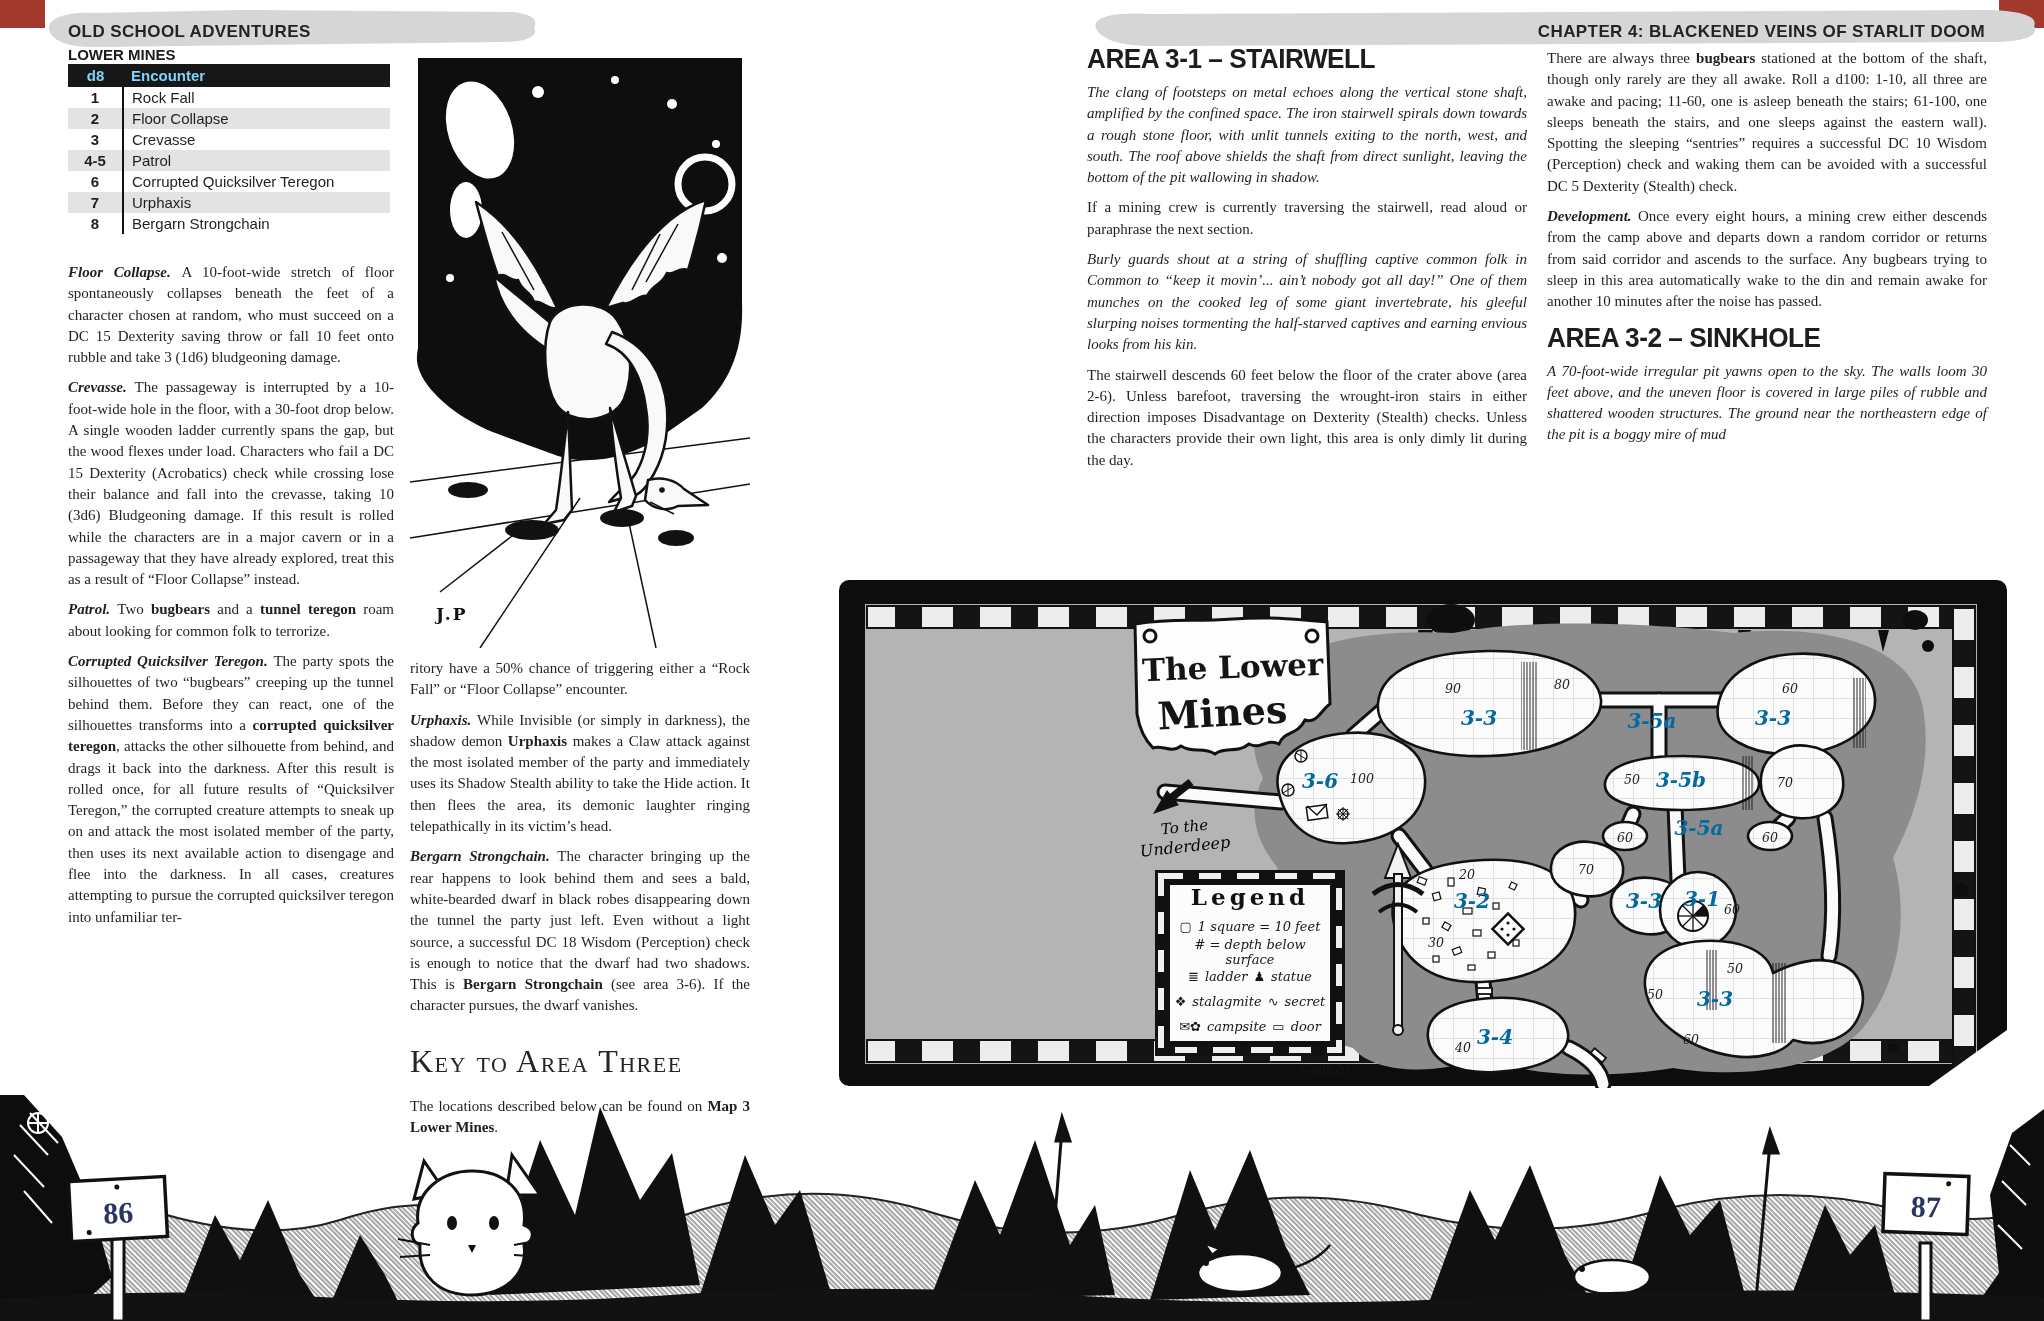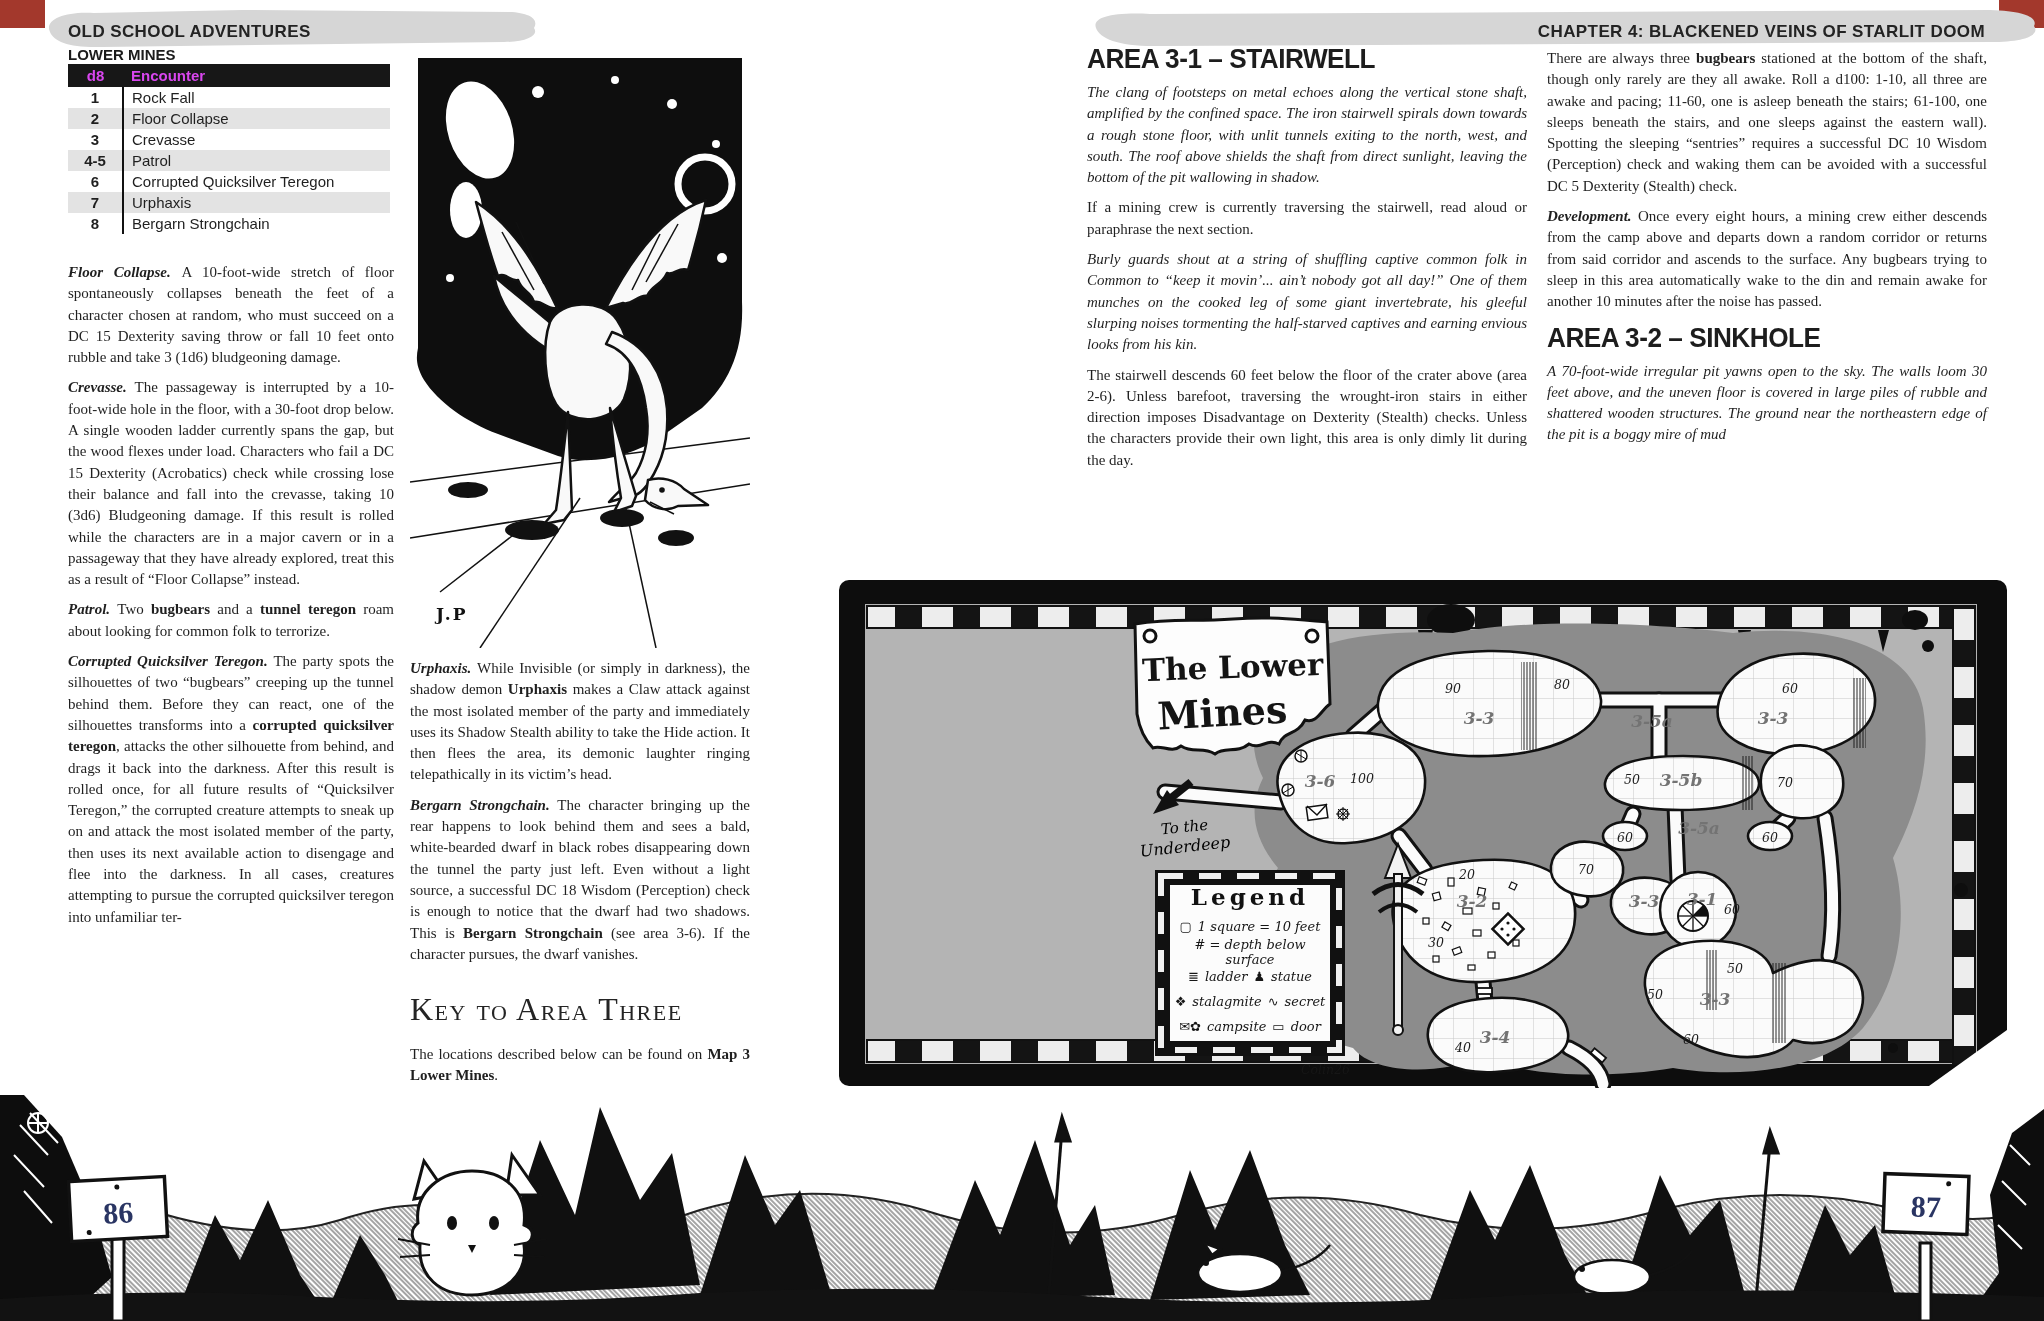--- a/index.html
+++ b/index.html
@@ -5,42 +5,42 @@
   html,body{margin:0;padding:0;background:#888;}
   .spread{position:relative;width:2044px;height:1321px;background:#ffffff;overflow:hidden;
           font-family:"Liberation Serif",serif;color:#1f1f1f;padding-left:21px;}
   .abs{position:absolute;}
   .running-head{font-family:"Liberation Sans",sans-serif;font-weight:bold;font-size:17px;
                 letter-spacing:.4px;color:#232323;}
   .red-tab{position:absolute;top:0;width:45px;height:28px;background:var(--accent,#a3382c);}
   
   .tbl-title{font-family:"Liberation Sans",sans-serif;font-weight:bold;font-size:15px;color:#1b1b1b;}
   table.enc{border-collapse:collapse;width:322px;font-family:"Liberation Sans",sans-serif;font-size:15px;}
-  table.enc th{background:var(--tblhead,#171717);color:#d946ef;font-weight:bold;text-align:left;
+  table.enc th{background:var(--tblhead,#171717);color:#7dd3fc;font-weight:bold;text-align:left;
                padding:3px 8px;font-size:15px;}
   table.enc th.c1{width:38px;text-align:center;}
   table.enc td{padding:2px 8px;height:17px;}
   table.enc td.c1{text-align:center;font-weight:bold;border-right:2px solid #111;width:38px;}
   table.enc tbody tr:nth-child(even){background:var(--rowalt,#e3e3e3);}
   
   .col{position:absolute;}
   .para{text-align:justify;font-size:15px;line-height:21.3px;margin:0 0 9px 0;}
   .para .lead{font-weight:bold;font-style:italic;}
   .para.italic{font-style:italic;}
   .area-heading{font-family:"Liberation Sans",sans-serif;font-weight:bold;font-size:27px;
                 letter-spacing:-.5px;margin:0 0 7px 0;color:#1d1d1d;transform:scaleX(.97);transform-origin:left;}
   .area-heading.mt{margin-top:10px;}
   .key-heading{font-family:"Liberation Serif",serif;font-variant:small-caps;font-weight:normal;
                font-size:32px;letter-spacing:1.5px;margin:26px 0 16px 0;color:#242424;}
   
   #map-box{position:absolute;left:833px;top:578px;width:1180px;height:510px;}
   #map-box svg{position:absolute;left:0;top:0;}
   #map-labels{position:absolute;left:0;top:0;width:1180px;height:510px;}
   .map-label-room{position:absolute;transform:translate(-50%,-50%);font-family:"DejaVu Serif",serif;
-                  font-style:italic;font-weight:bold;font-size:17px;color:#737373;white-space:nowrap;}
+                  font-style:italic;font-weight:bold;font-size:20px;color:#0369a1;white-space:nowrap;}
   .map-label-depth{position:absolute;transform:translate(-50%,-50%);font-family:"DejaVu Serif",serif;
                    font-style:italic;font-size:12.5px;color:#1d1d1d;white-space:nowrap;}
   #legend-ov{position:absolute;left:336px;top:303px;width:162px;height:162px;text-align:center;}
   .legend-title{font-family:"DejaVu Serif",serif;font-weight:bold;font-size:23px;letter-spacing:4px;
                 color:#111;margin:2px 0 4px 0;}
   .legend-row{display:flex;justify-content:center;align-items:center;gap:6px;
               font-family:"DejaVu Serif",serif;font-style:italic;font-size:13px;color:#161616;height:25px;}
   .legend-icon{font-style:normal;font-size:13px;line-height:1;}
   svg text{font-family:"DejaVu Serif",serif;}
   .pgnum{font-family:"Liberation Serif",serif;font-weight:bold;font-size:30px;fill:var(--pgblue,#2a3563);}
@@ -150,20 +150,21 @@
       <ellipse cx="122" cy="478" rx="27" ry="10"></ellipse>
         <ellipse cx="212" cy="466" rx="22" ry="9"></ellipse>
       <ellipse cx="266" cy="486" rx="18" ry="8"></ellipse>
         <ellipse cx="58" cy="438" rx="20" ry="8"></ellipse>
     </g>
     <text x="26" y="568" font-size="17" font-weight="bold" letter-spacing="2" fill="#111">J.P</text>
   </svg>
 
   <div class="col" style="left:410px;top:658px;width:340px;">
     <div>
+        <p class="para"><span>ritory have a 50% chance of triggering either a “Rock Fall” or “Floor Collapse” encounter.</span></p>
         <p class="para"><b class="lead">Urphaxis. </b><span>While Invisible (or simply in darkness), the shadow demon </span><b>Urphaxis</b><span> makes a Claw attack against the most isolated member of the party and immediately uses its Shadow Stealth ability to take the Hide action. It then flees the area, its demonic laughter ringing telepathically in its victim’s head.</span></p>
         <p class="para"><b class="lead">Bergarn Strongchain. </b><span>The character bringing up the rear happens to look behind them and sees a bald, white-bearded dwarf in black robes disappearing down the tunnel the party just left. Even without a light source, a successful DC 18 Wisdom (Perception) check is enough to notice that the dwarf had two shadows. This is </span><b>Bergarn Strongchain</b><span> (see area 3-6). If the character pursues, the dwarf vanishes.</span></p>
       </div>
     <h2 class="key-heading">Key to Area Three</h2>
     <div>
         <p class="para"><span>The locations described below can be found on </span><b>Map 3 Lower Mines</b><span>.</span></p>
       </div>
   </div>
 
   <div class="col" style="left:1087px;top:44px;width:440px;">

